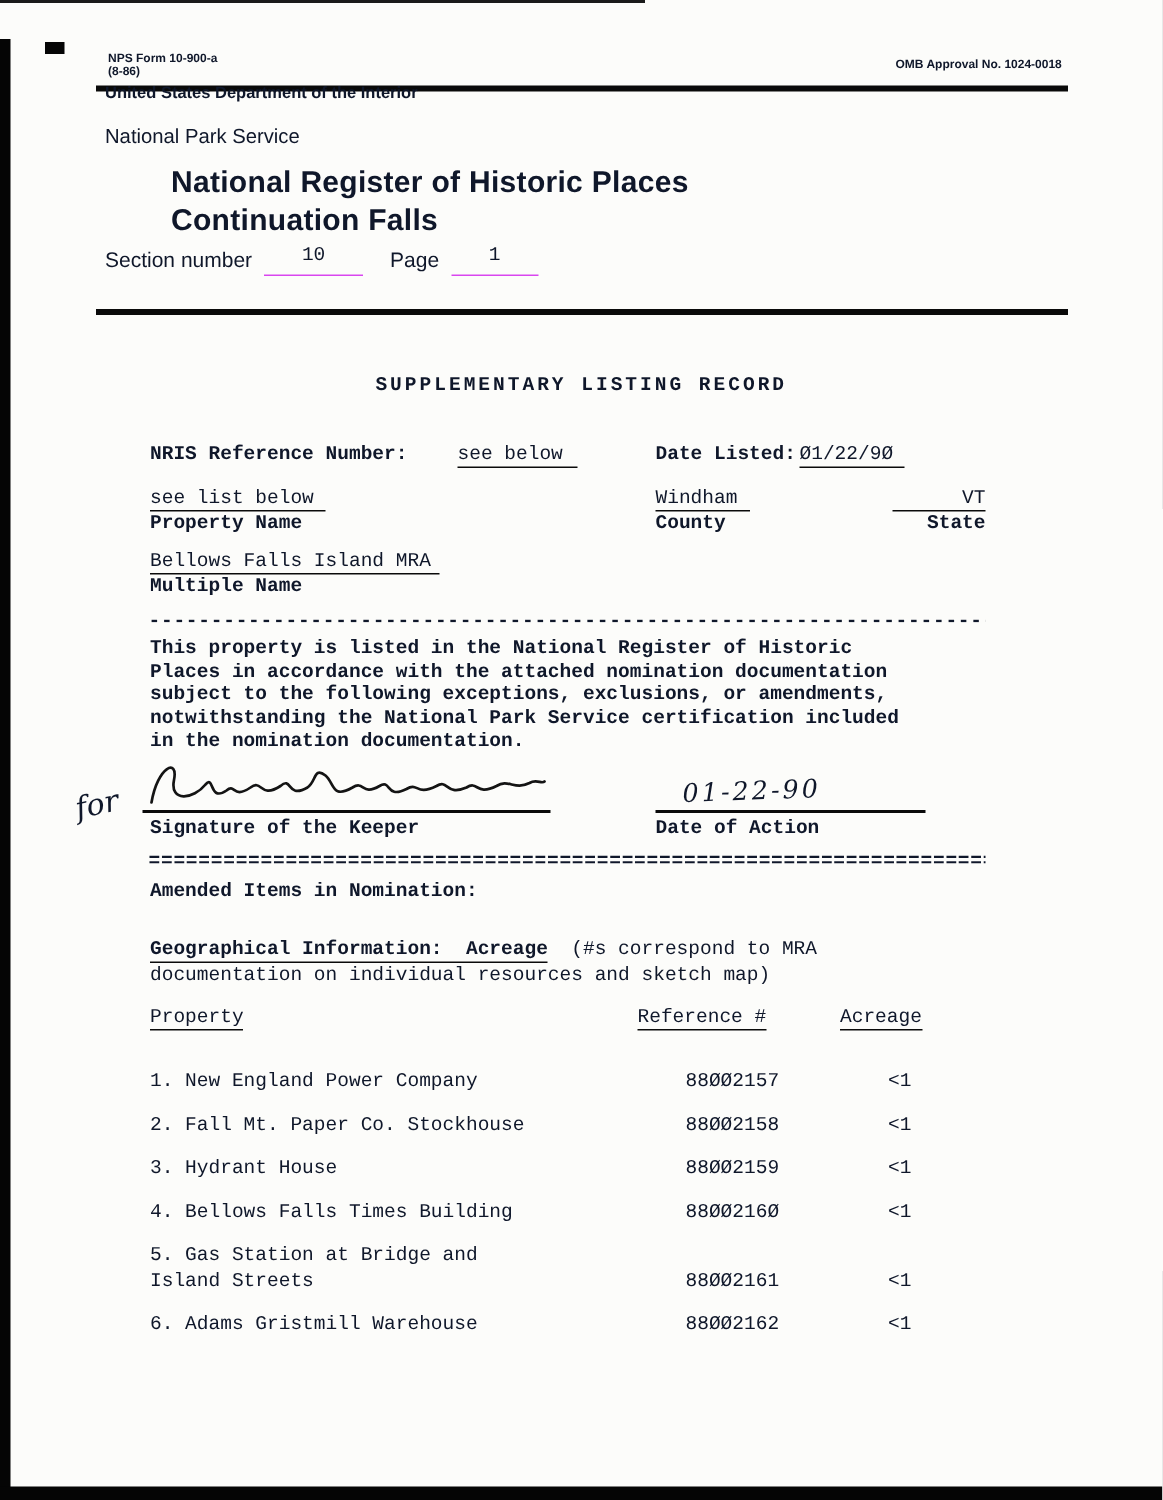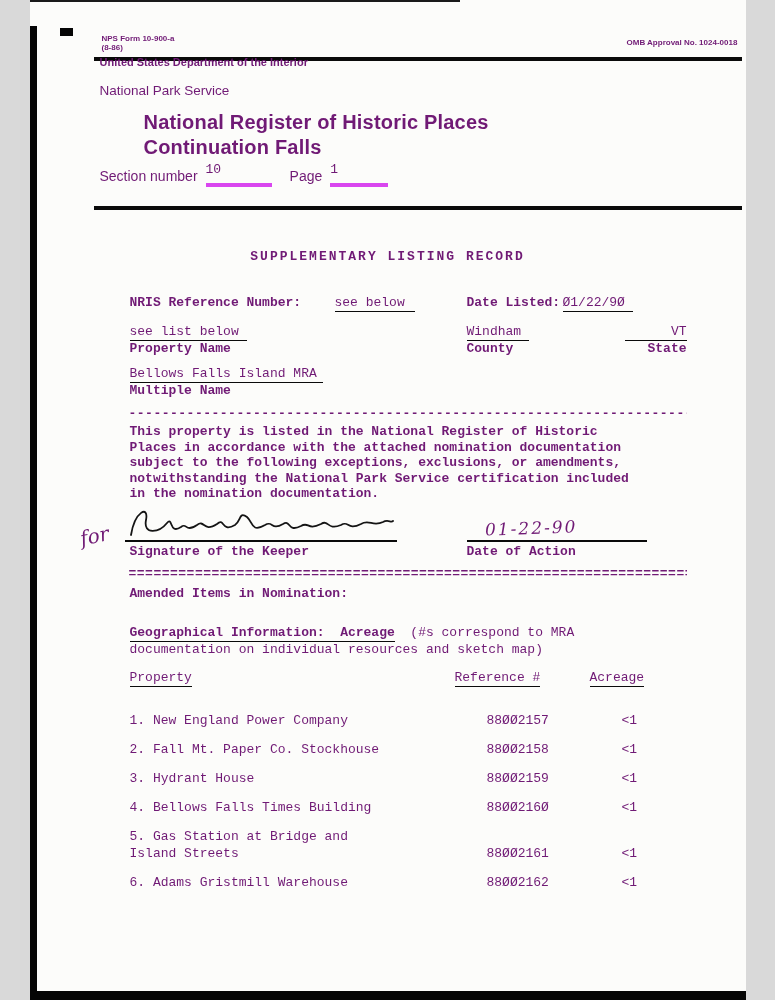--- a/index.html
+++ b/index.html
@@ -1,18 +1,18 @@
 <!DOCTYPE html>
 <html><head>
 <meta charset="utf-8">
 <style>
   html,body { margin:0; padding:0; background:#d9d9d9; }
   .page {
-    position:relative; width:716px; height:1000px; margin:0 auto;
-    background:#fcfcfa; color:#701a75; overflow:hidden;
+    position:relative; width:775px; height:1000px; margin:0 auto;
+    background:#fcfcfa; color:#0f172a; overflow:hidden;
     font-family:"Liberation Mono", monospace;
   }
   
   .edge-left   { position:absolute; left:0; top:26px; bottom:0; width:7px; background:#050505; }
   .edge-bottom { position:absolute; left:0; bottom:0; width:100%; height:9px; background:#050505; }
   .edge-topline{ position:absolute; left:0; top:0; width:430px; height:2px; background:#1a1a1a; }
   .corner-mark { position:absolute; left:30px; top:28px; width:13px; height:8px; background:#050505; }
 
   .sans { font-family:"Liberation Sans", sans-serif; }
 
@@ -22,21 +22,21 @@
   .rule { position:absolute; left:64px; width:648px; height:4px; background:#0a0a0a; }
   .rule-top { top:57px; }
   .rule-header-bottom { top:206px; }
 
   .dept  { position:absolute; left:70px; top:56px;  font-size:11px; font-weight:bold; }
   .npsvc { position:absolute; left:70px; top:83px;  font-size:13.5px; }
   .doc-title { position:absolute; left:70px; top:110px; font-size:20px; font-weight:bold; line-height:25px; letter-spacing:.2px;margin-left:44px; }
 
   .section-row { position:absolute; left:70px; top:162px; display:flex; align-items:flex-end; font-size:14px; }
   .section-row .lbl { font-weight:normal; padding-bottom:3px; }
-  .blank-line { display:inline-block; border-bottom:4px solid #d946ef; text-align:left;
+  .blank-line { display:inline-block; border-bottom:1px solid #d946ef; text-align:center;
                 font-family:"Liberation Mono", monospace; font-size:13px; padding-bottom:6px; }
   .blank-section { width:66px; margin-left:8px; }
   .blank-page    { width:58px; margin-left:8px; }
   .gap { width:18px; }
 
   .mono13 { font-size:13px; }
   .b { font-weight:bold; }
   .u { border-bottom:1.5px solid #0a0a0a; padding-bottom:1px; }
   .pre { white-space:pre; }
   .abs { position:absolute; }

